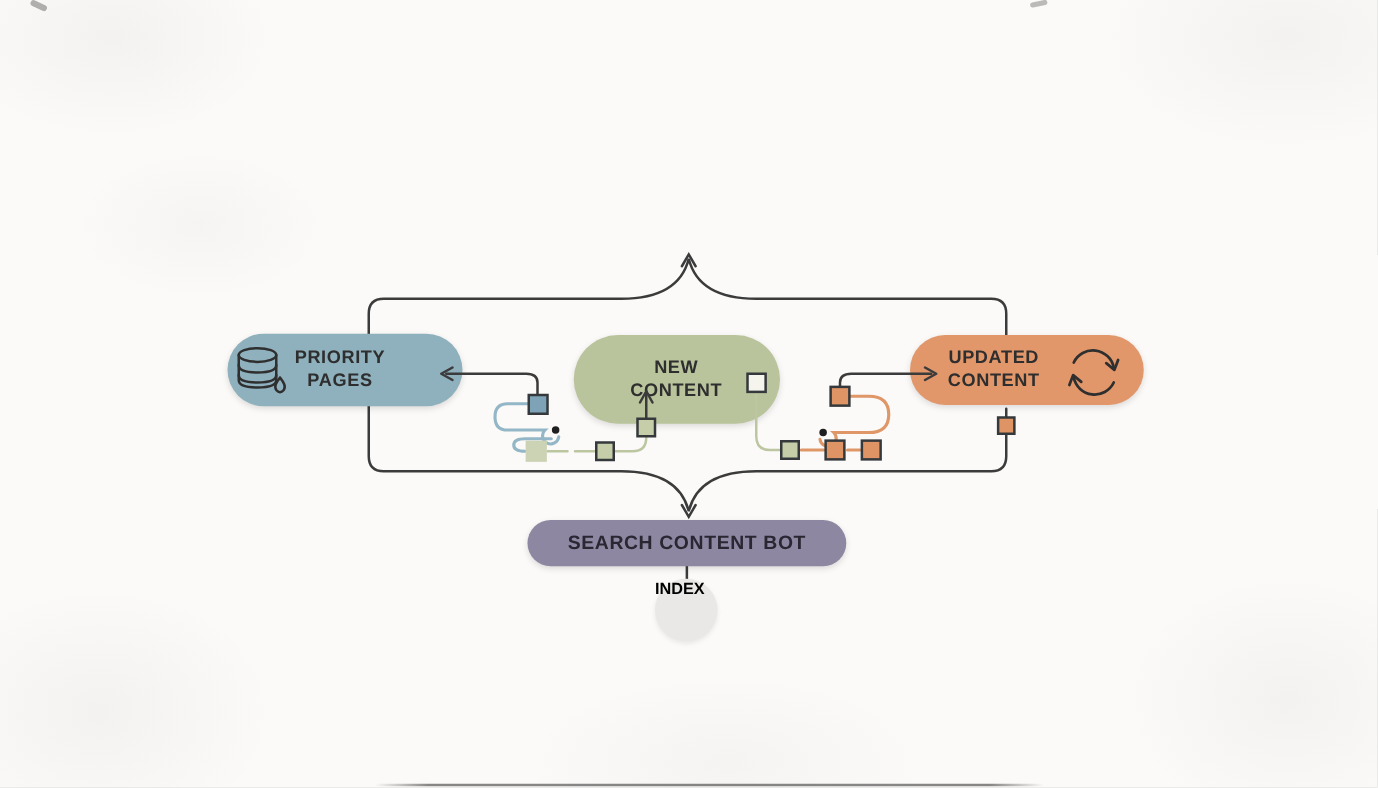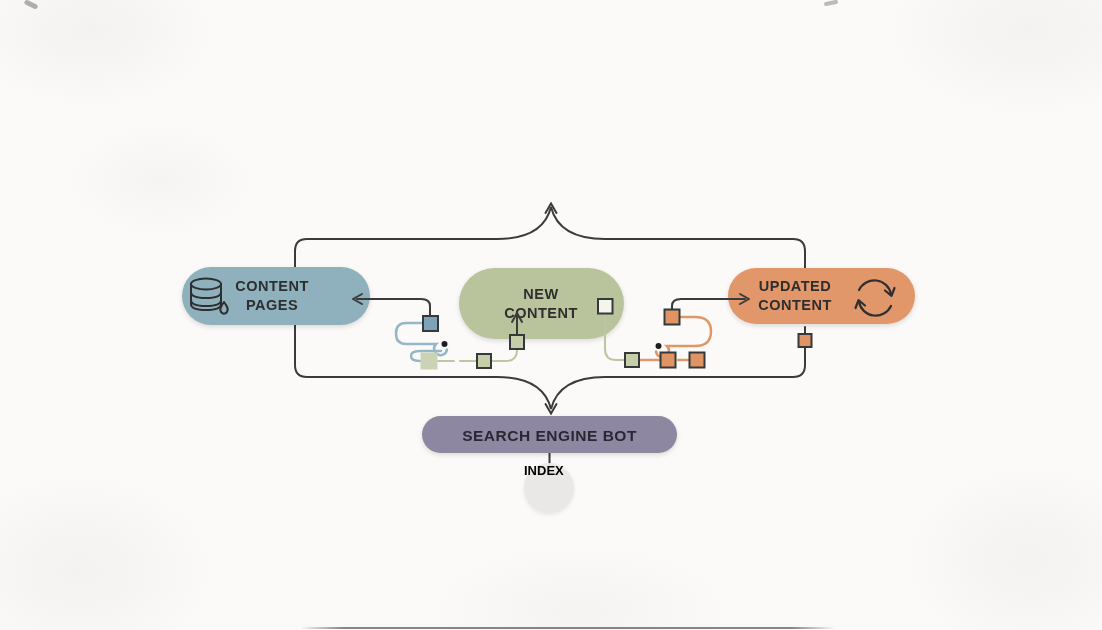--- a/index.html
+++ b/index.html
@@ -55,33 +55,33 @@
       <path d="M295,268 L295,251 Q295,239 307,239 L497,239 C523,239 545,231 551,207 C557,231 579,239 605,239 L793,239 Q805,239 805,251 L805,268"></path>
       <path d="M545.5,213 L551,203.5 L556.5,213"></path>
       <path d="M295,324 L295,365 Q295,377 307,377 L497,377 C523,377 545,385 551,409 C557,385 579,377 605,377 L793,377 Q805,377 805,365 L805,327"></path>
       <path d="M545.5,404 L551,413.5 L556.5,404"></path>
       <line x1="549.5" y1="452" x2="549.5" y2="465"></line>
     </g>
   </svg>
 
 
   <div class="pill" id="pill-priority" style="background-color: rgb(143, 176, 189);">
-    <div class="label">CONTENT PAGES</div>
+    <div class="label">PRIORITY PAGES</div>
   </div>
 
   <div class="pill" id="pill-new" style="background-color: rgb(185, 196, 156);">
     <div class="label">NEW CONTENT</div>
   </div>
 
   <div class="pill" id="pill-updated" style="background-color: rgb(226, 151, 107);">
     <div class="label">UPDATED CONTENT</div>
   </div>
 
   <div class="pill" id="pill-bot" style="background-color: rgb(142, 135, 161);">
-    <div class="label">SEARCH ENGINE BOT</div>
+    <div class="label">SEARCH CONTENT BOT</div>
   </div>
 
   <div id="node-index" style="background-color: rgb(233, 232, 230);">
     <div class="label">INDEX</div>
   </div>
 
   <svg id="frontlayer" width="1102" height="630" viewBox="0 0 1102 630">
 
     <g fill="none" stroke-width="2" stroke-linecap="round" stroke-linejoin="round" stroke="#3b3b3b">
       <path d="M430,315 L430,306 Q430,299 421,299 L357,299"></path>

